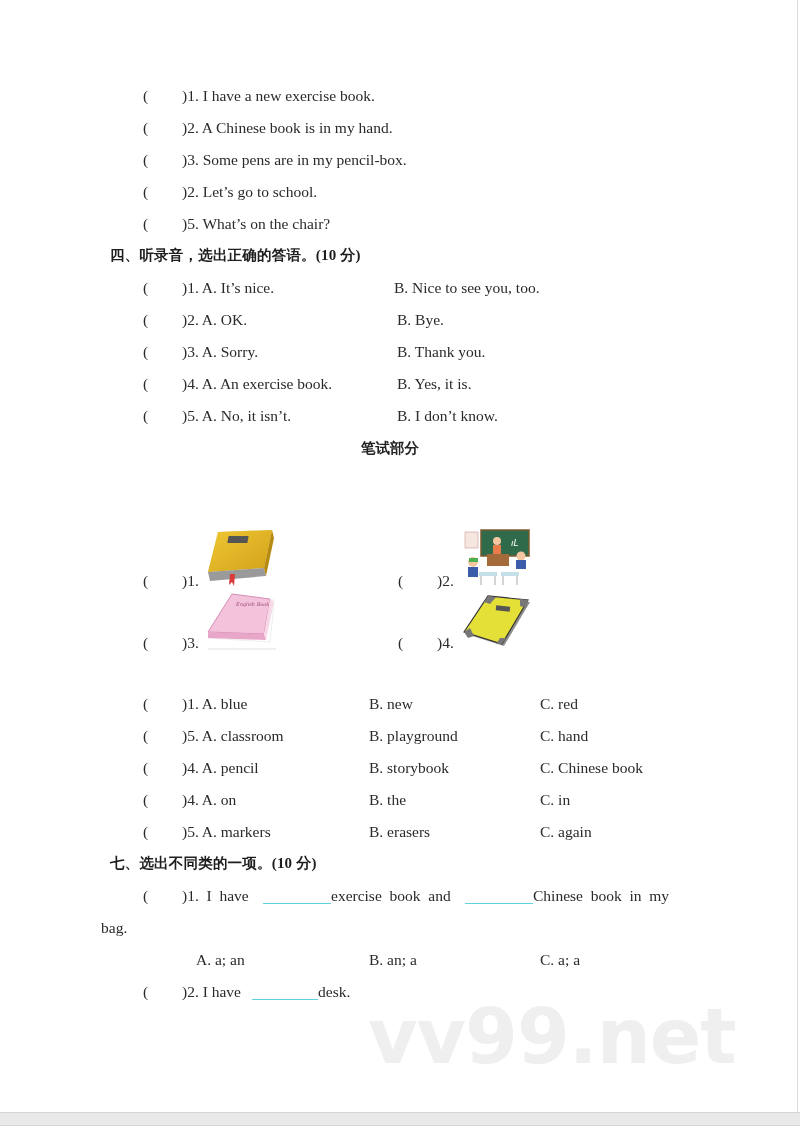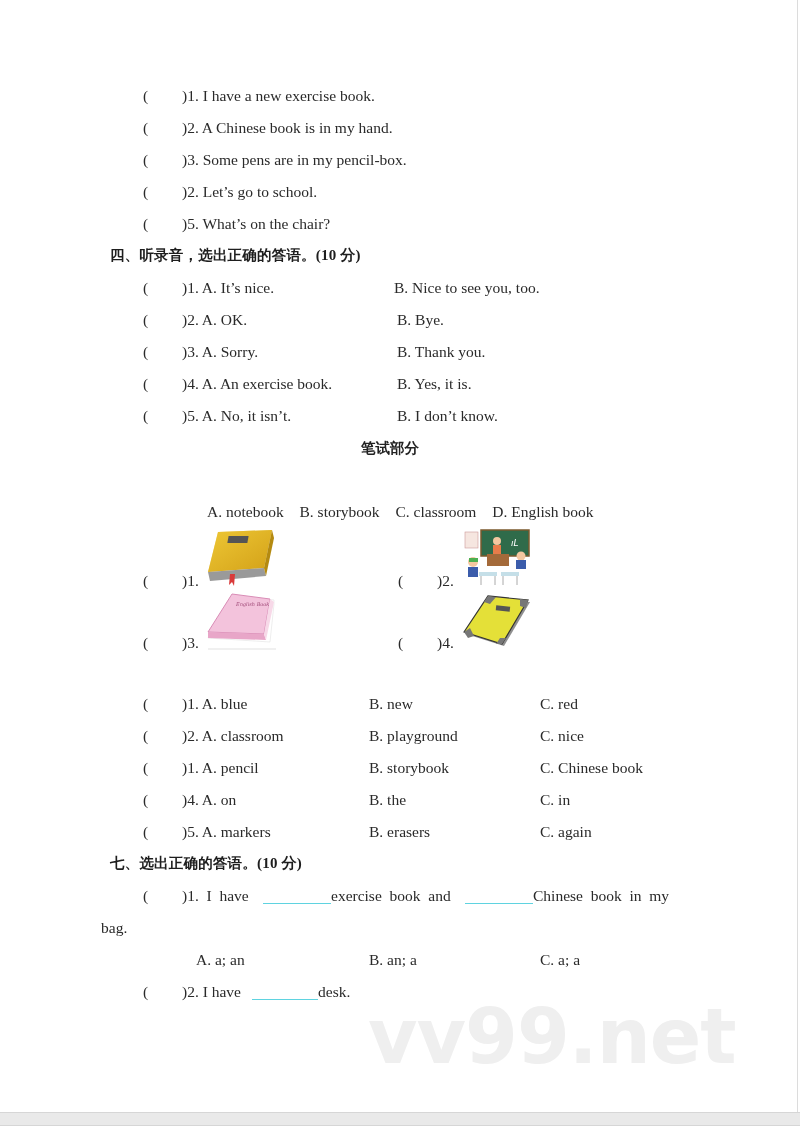--- a/index.html
+++ b/index.html
@@ -92,26 +92,20 @@
   </div>
   <div class="abs line" style="left:143px;top:407px;width:500px;">
     <span class="paren-open" style="left:0">(</span>
     <span class="q-text" style="left:39px">)5. A. No, it isn’t.</span>
     <span class="q-text" style="left:254px">B. I don’t know.</span>
   </div>
 
   <div class="abs center-heading" style="left:361px;top:439px;">笔试部分</div>
 
 
-  <div class="abs line" style="left:207px;top:503px;">
-    <span>A. notebook</span>
-    <span style="margin-left:12px">B. storybook</span>
-    <span style="margin-left:12px">C. classroom</span>
-    <span style="margin-left:12px">D. English book</span>
-  </div>
 
   <div class="abs line" style="left:143px;top:572px;">
     <span class="paren-open" style="left:0">(</span>
     <span class="q-text" style="left:39px">)1.</span>
   </div>
   <div class="pic" style="left:204px;top:528px;width:72px;height:60px;">
     <svg width="72" height="60" viewBox="0 0 72 60">
       <polygon points="14,4 68,2 60,40 4,44" fill="#e6b820"></polygon>
       <polygon points="14,4 68,2 60,40 4,44" fill="url(#gy)" opacity="0.5"></polygon>
       <polygon points="4,44 60,40 62,48 6,53" fill="#9a9a9a"></polygon>
@@ -186,45 +180,45 @@
 
 
   <div class="abs line" style="left:143px;top:695px;width:560px;">
     <span class="paren-open" style="left:0">(</span>
     <span class="q-text" style="left:39px">)1. A. blue</span>
     <span class="q-text" style="left:226px">B. new</span>
     <span class="q-text" style="left:397px">C. red</span>
   </div>
   <div class="abs line" style="left:143px;top:727px;width:560px;">
     <span class="paren-open" style="left:0">(</span>
-    <span class="q-text" style="left:39px">)2. A. classroom</span>
+    <span class="q-text" style="left:39px">)5. A. classroom</span>
     <span class="q-text" style="left:226px">B. playground</span>
-    <span class="q-text" style="left:397px">C. nice</span>
+    <span class="q-text" style="left:397px">C. hand</span>
   </div>
   <div class="abs line" style="left:143px;top:759px;width:560px;">
     <span class="paren-open" style="left:0">(</span>
-    <span class="q-text" style="left:39px">)1. A. pencil</span>
+    <span class="q-text" style="left:39px">)4. A. pencil</span>
     <span class="q-text" style="left:226px">B. storybook</span>
     <span class="q-text" style="left:397px">C. Chinese book</span>
   </div>
   <div class="abs line" style="left:143px;top:791px;width:560px;">
     <span class="paren-open" style="left:0">(</span>
     <span class="q-text" style="left:39px">)4. A. on</span>
     <span class="q-text" style="left:226px">B. the</span>
     <span class="q-text" style="left:397px">C. in</span>
   </div>
   <div class="abs line" style="left:143px;top:823px;width:560px;">
     <span class="paren-open" style="left:0">(</span>
     <span class="q-text" style="left:39px">)5. A. markers</span>
     <span class="q-text" style="left:226px">B. erasers</span>
     <span class="q-text" style="left:397px">C. again</span>
   </div>
 
   <div class="abs heading" style="left:110px;top:854px;">
-    <span>七、选出正确的答语。</span><span class="pts">(10 分)</span>
+    <span>七、选出不同类的一项。</span><span class="pts">(10 分)</span>
   </div>
 
   <div class="abs line" style="left:143px;top:887px;width:540px;">
     <span class="paren-open" style="left:0">(</span>
     <span class="q-text" style="left:39px;white-space:pre">)1.  I  have</span>
     <span class="q-text blank" style="left:120px;top:2px;width:68px;"></span>
     <span class="q-text" style="left:188px;white-space:pre">exercise  book  and</span>
     <span class="q-text blank" style="left:322px;top:2px;width:68px;"></span>
     <span class="q-text" style="left:390px;white-space:pre">Chinese  book  in  my</span>
   </div>

